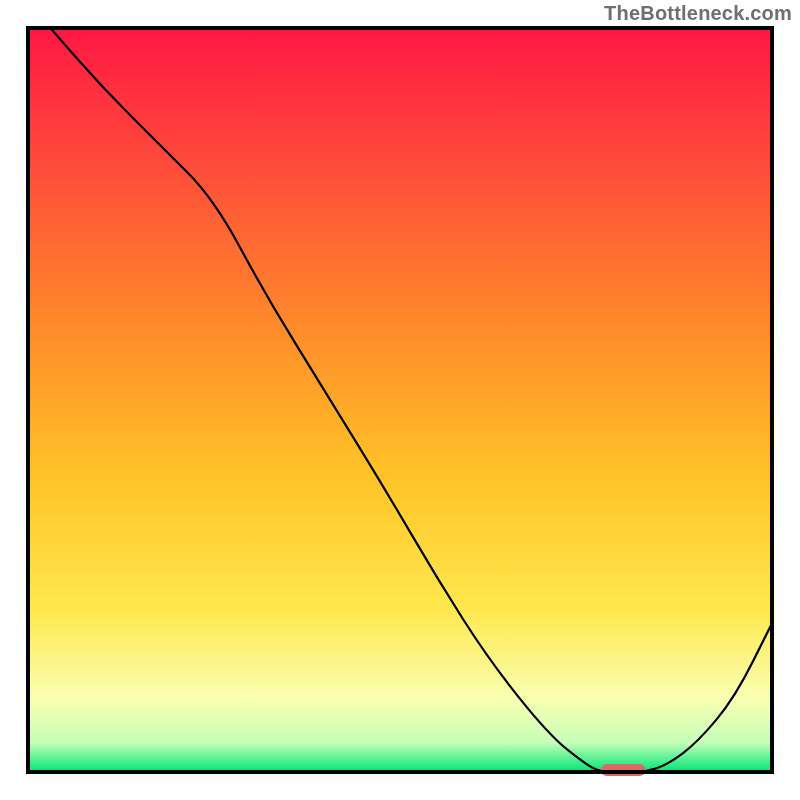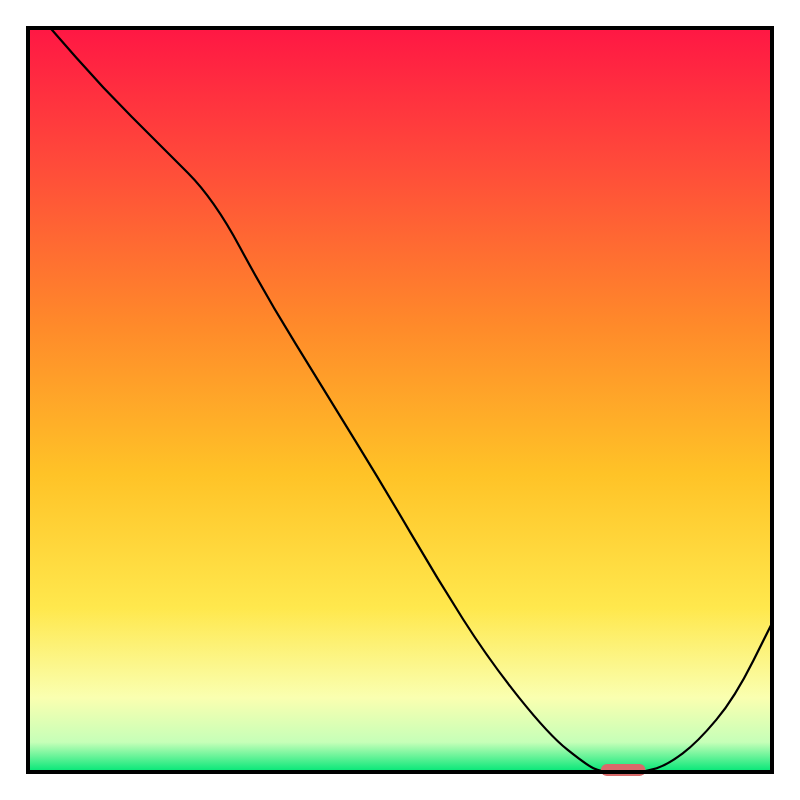--- a/index.html
+++ b/index.html
@@ -28,20 +28,21 @@
     user-select: none;
   }
   svg {
     display: block;
   }
 </style>
 </head>
 <body>
 
 <div class="frame">
+  <div class="watermark">TheBottleneck.com</div>
 
   <svg id="chart-svg" width="800" height="800" viewBox="0 0 800 800">
     <defs>
       <linearGradient id="bg-grad" x1="0" y1="0" x2="0" y2="1">
           <stop offset="0%" stop-color="#ff1744"></stop>
           <stop offset="18%" stop-color="#ff4a3a"></stop>
           <stop offset="40%" stop-color="#ff8a2a"></stop>
           <stop offset="60%" stop-color="#ffc327"></stop>
           <stop offset="78%" stop-color="#ffe84d"></stop>
           <stop offset="90%" stop-color="#faffb0"></stop>

